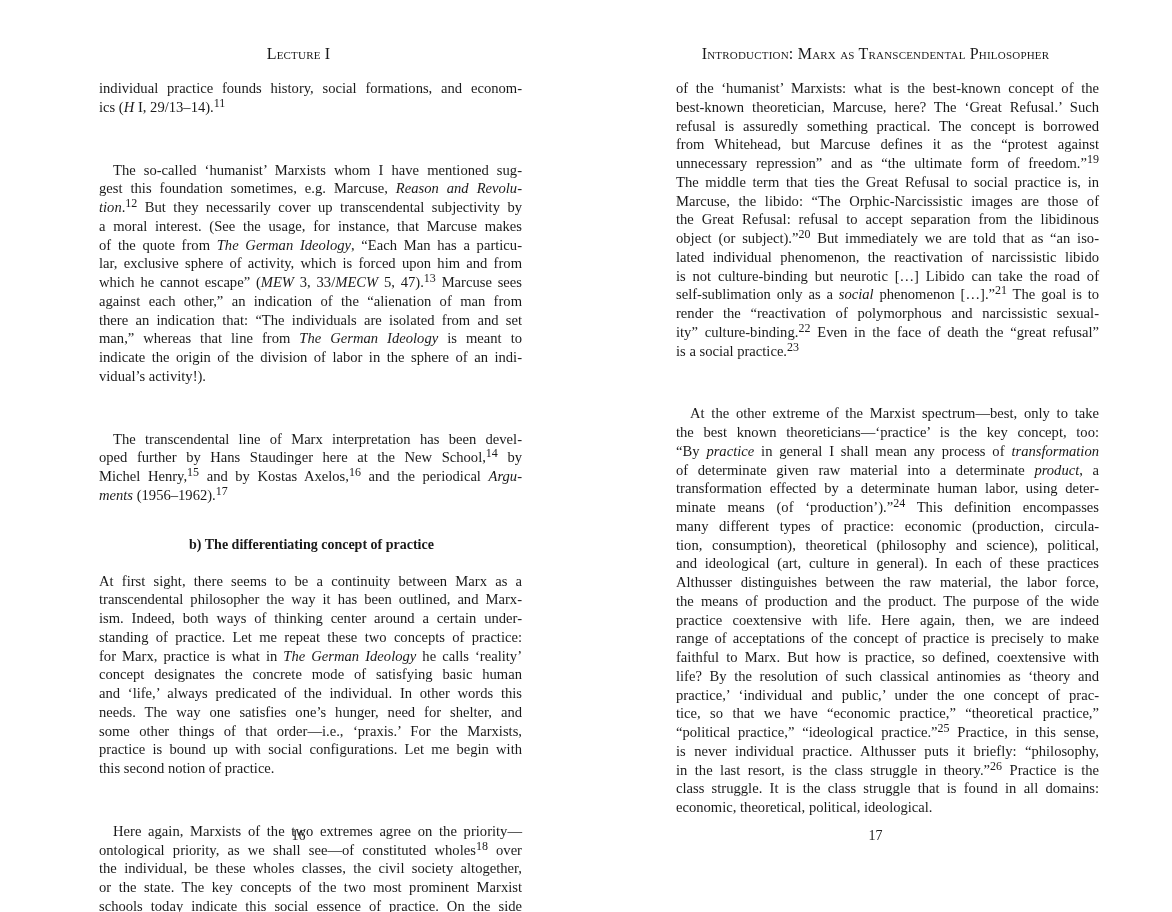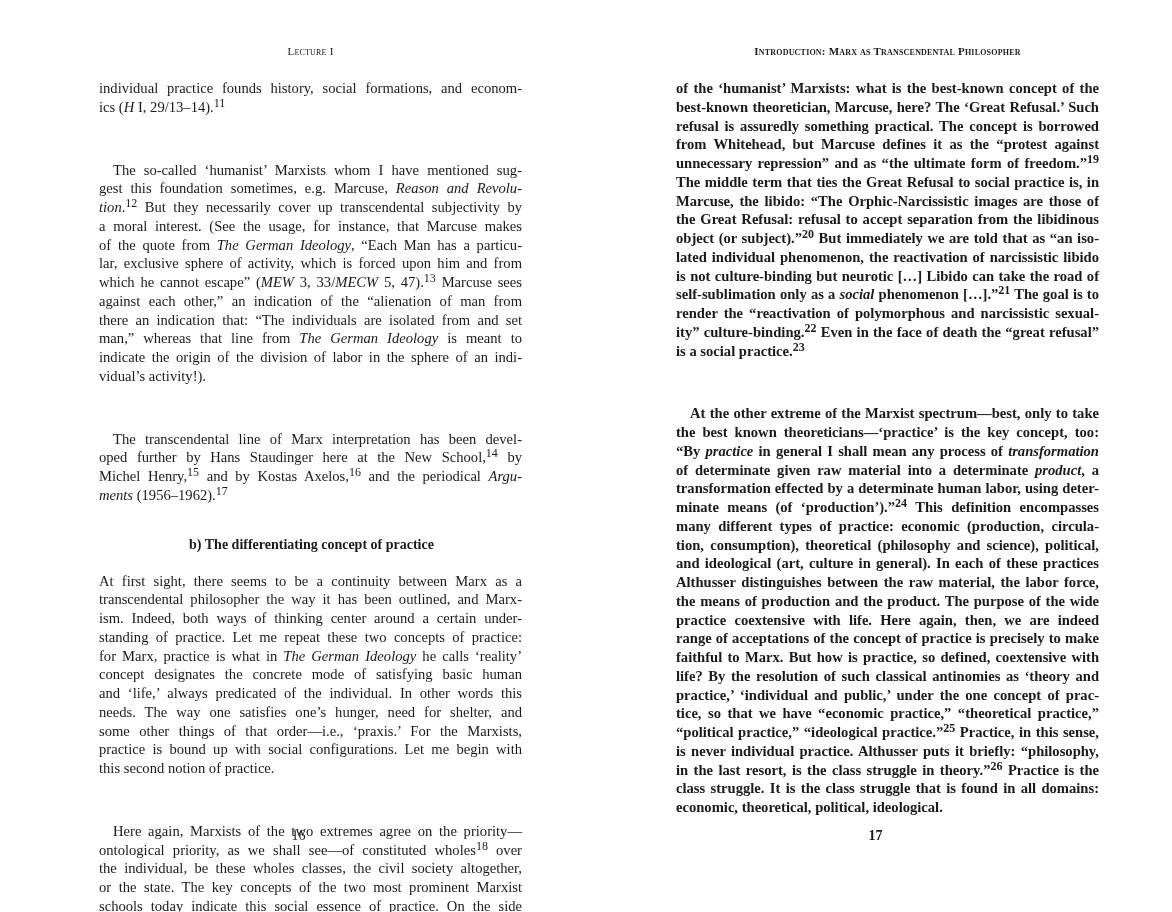--- a/index.html
+++ b/index.html
@@ -15,29 +15,29 @@
     color: #1a1a1a;
     font-family: "Liberation Serif", "DejaVu Serif", serif;
   }
   .page {
     position: absolute;
     top: 0;
     width: 423px;
     height: 912px;
   }
   #page-left { left: 87px; }
-  #page-right { left: 664px; font-weight: bold; }
+  #page-right { left: 664px; }
 
   .running-head {
     position: absolute;
     top: 45px;
-    left: 12px;
+    left: 0;
     width: 100%;
     text-align: center;
-    font-size: 11px;
+    font-size: 16px;
     font-variant: small-caps;
     letter-spacing: 0.2px;
   }
   .body-text {
     position: absolute;
     top: 79px;
     left: 12px;
     width: 100%;
   }
   .line {

